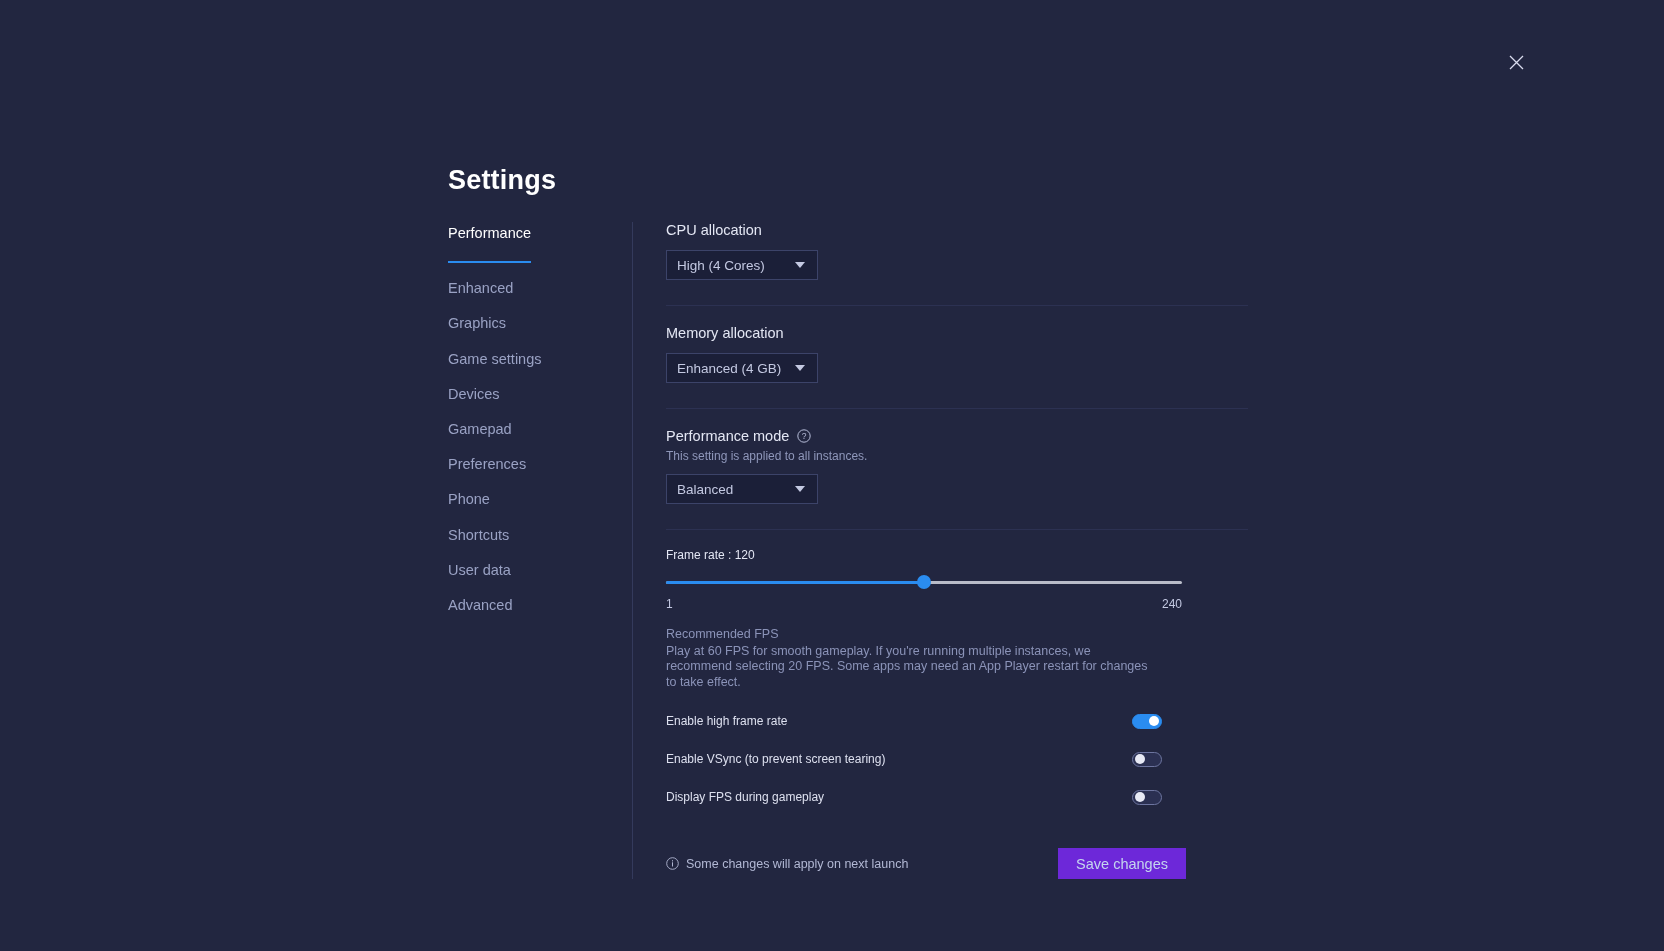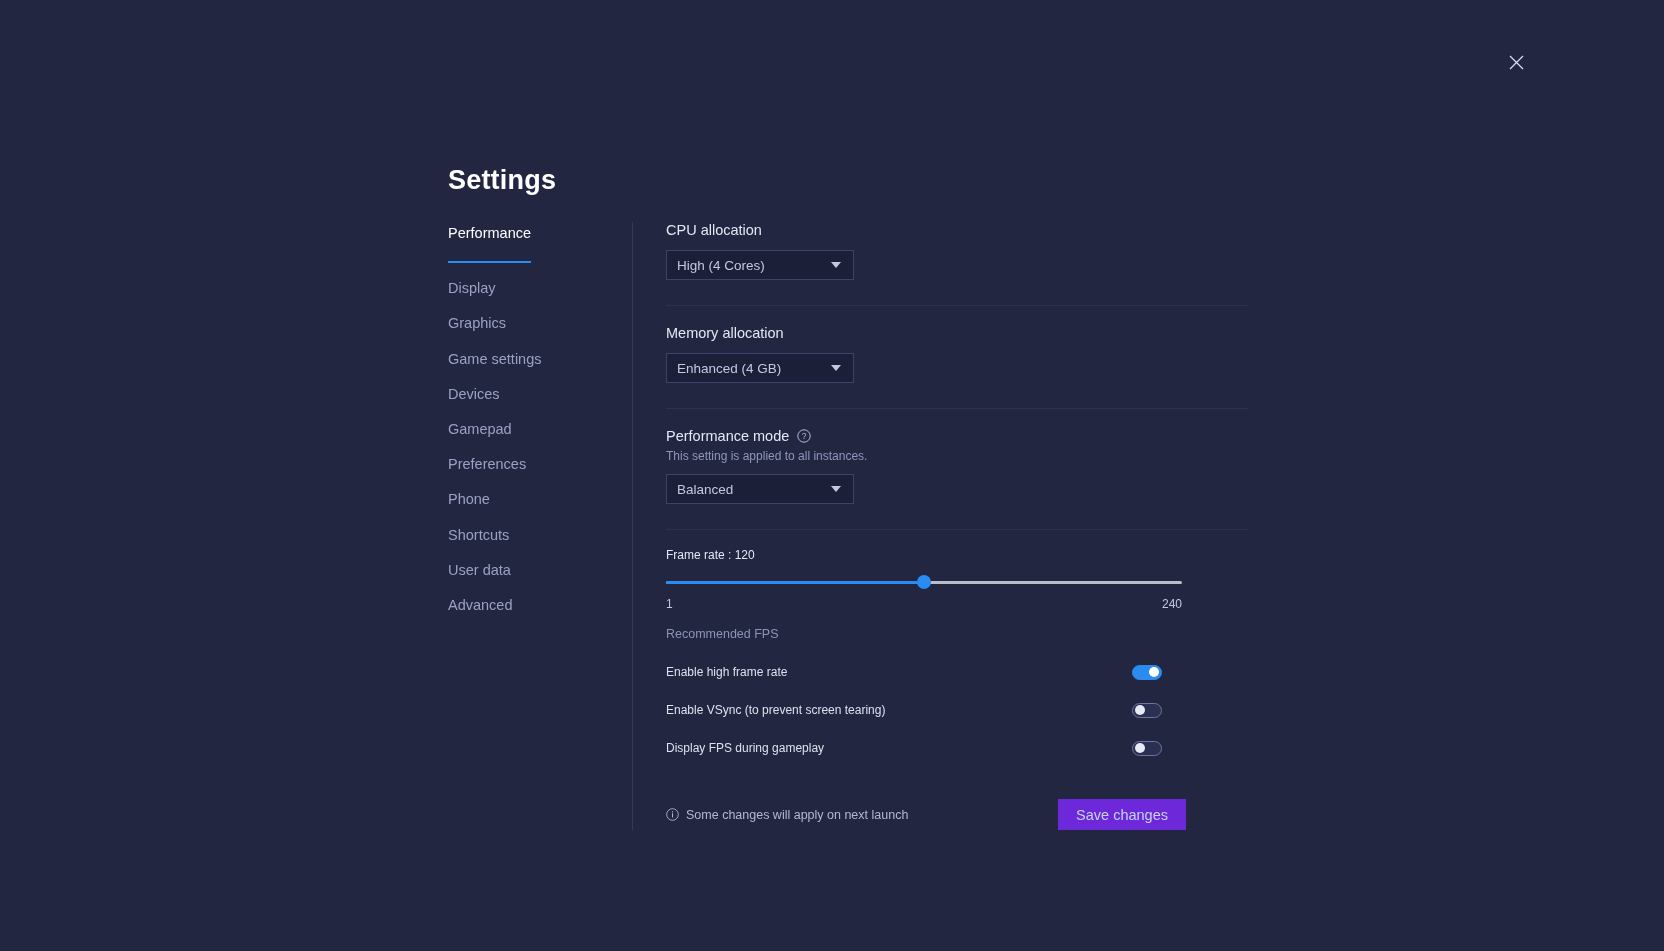--- a/index.html
+++ b/index.html
@@ -126,21 +126,21 @@
   .sublabel {
     font-size: 12px;
     color: #8f97ba;
     margin-top: -7px;
     margin-bottom: 11px;
   }
 
   
   .select {
     position: relative;
-    width: 188px;
+    width: 152px;
     height: 30px;
     background: #1b1f38;
     border: 1px solid #3c4369;
     display: flex;
     align-items: center;
     padding: 0 10px;
     cursor: pointer;
   }
   .select span {
     font-size: 13.5px;
@@ -304,21 +304,21 @@
     </svg>
   </div>
 
   <div class="page-title">Settings</div>
 
   <div class="body-wrap">
     <div class="columns">
 
       <div class="sidebar">
         <div class="nav-row"><div class="nav-item active">Performance</div></div>
-        <div class="nav-row"><div class="nav-item">Display</div></div>
+        <div class="nav-row"><div class="nav-item">Enhanced</div></div>
         <div class="nav-row"><div class="nav-item">Graphics</div></div>
         <div class="nav-row"><div class="nav-item">Game settings</div></div>
         <div class="nav-row"><div class="nav-item">Devices</div></div>
         <div class="nav-row"><div class="nav-item">Gamepad</div></div>
         <div class="nav-row"><div class="nav-item">Preferences</div></div>
         <div class="nav-row"><div class="nav-item">Phone</div></div>
         <div class="nav-row"><div class="nav-item">Shortcuts</div></div>
         <div class="nav-row"><div class="nav-item">User data</div></div>
         <div class="nav-row"><div class="nav-item">Advanced</div></div>
       </div>
@@ -368,20 +368,21 @@
             <div class="slider-fill" style="width: 50%;"></div>
             <div class="slider-thumb" style="left: 50%;"></div>
           </div>
 
           <div class="slider-ends">
             <span>1</span>
             <span>240</span>
           </div>
 
           <div class="rec-title">Recommended FPS</div>
+          <div class="rec-text">Play at 60 FPS for smooth gameplay. If you're running multiple instances, we recommend selecting 20 FPS. Some apps may need an App Player restart for changes to take effect.</div>
         </div>
 
         <div class="toggles">
           <div class="toggle-row">
             <span class="toggle-text">Enable high frame rate</span>
             <span class="switch on">
                 <span class="knob"></span>
               </span>
           </div>
           <div class="toggle-row">

